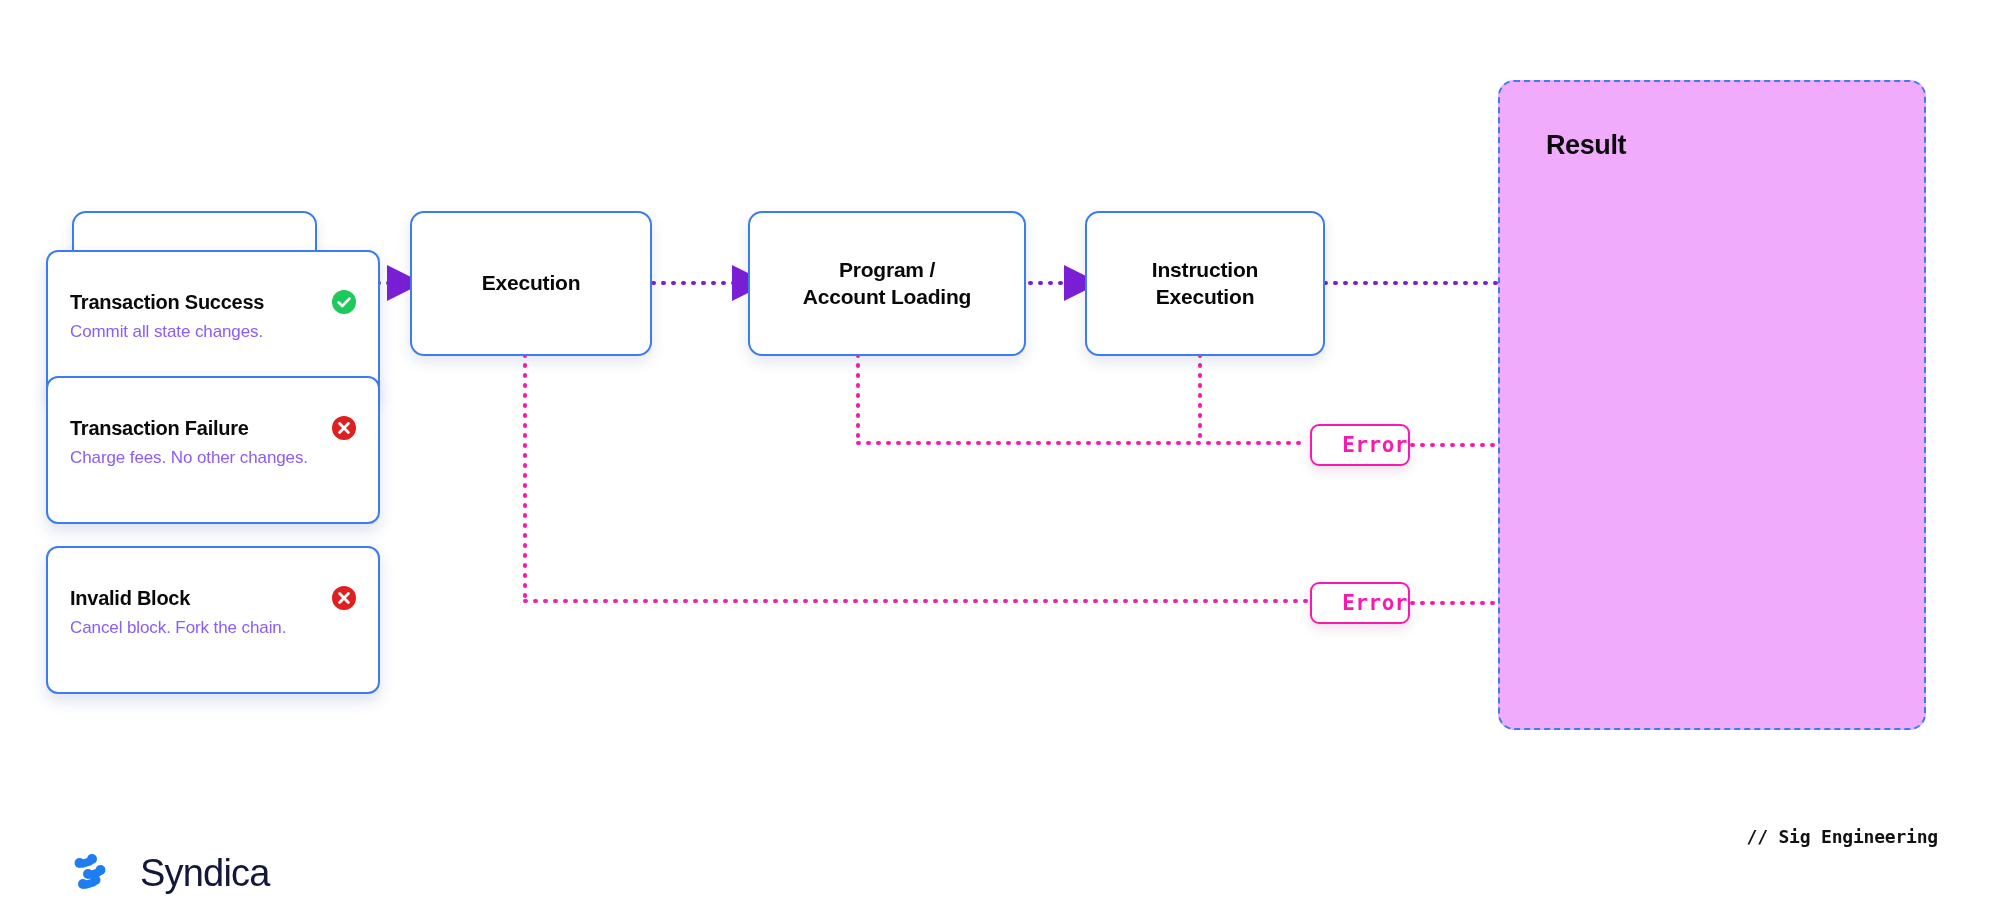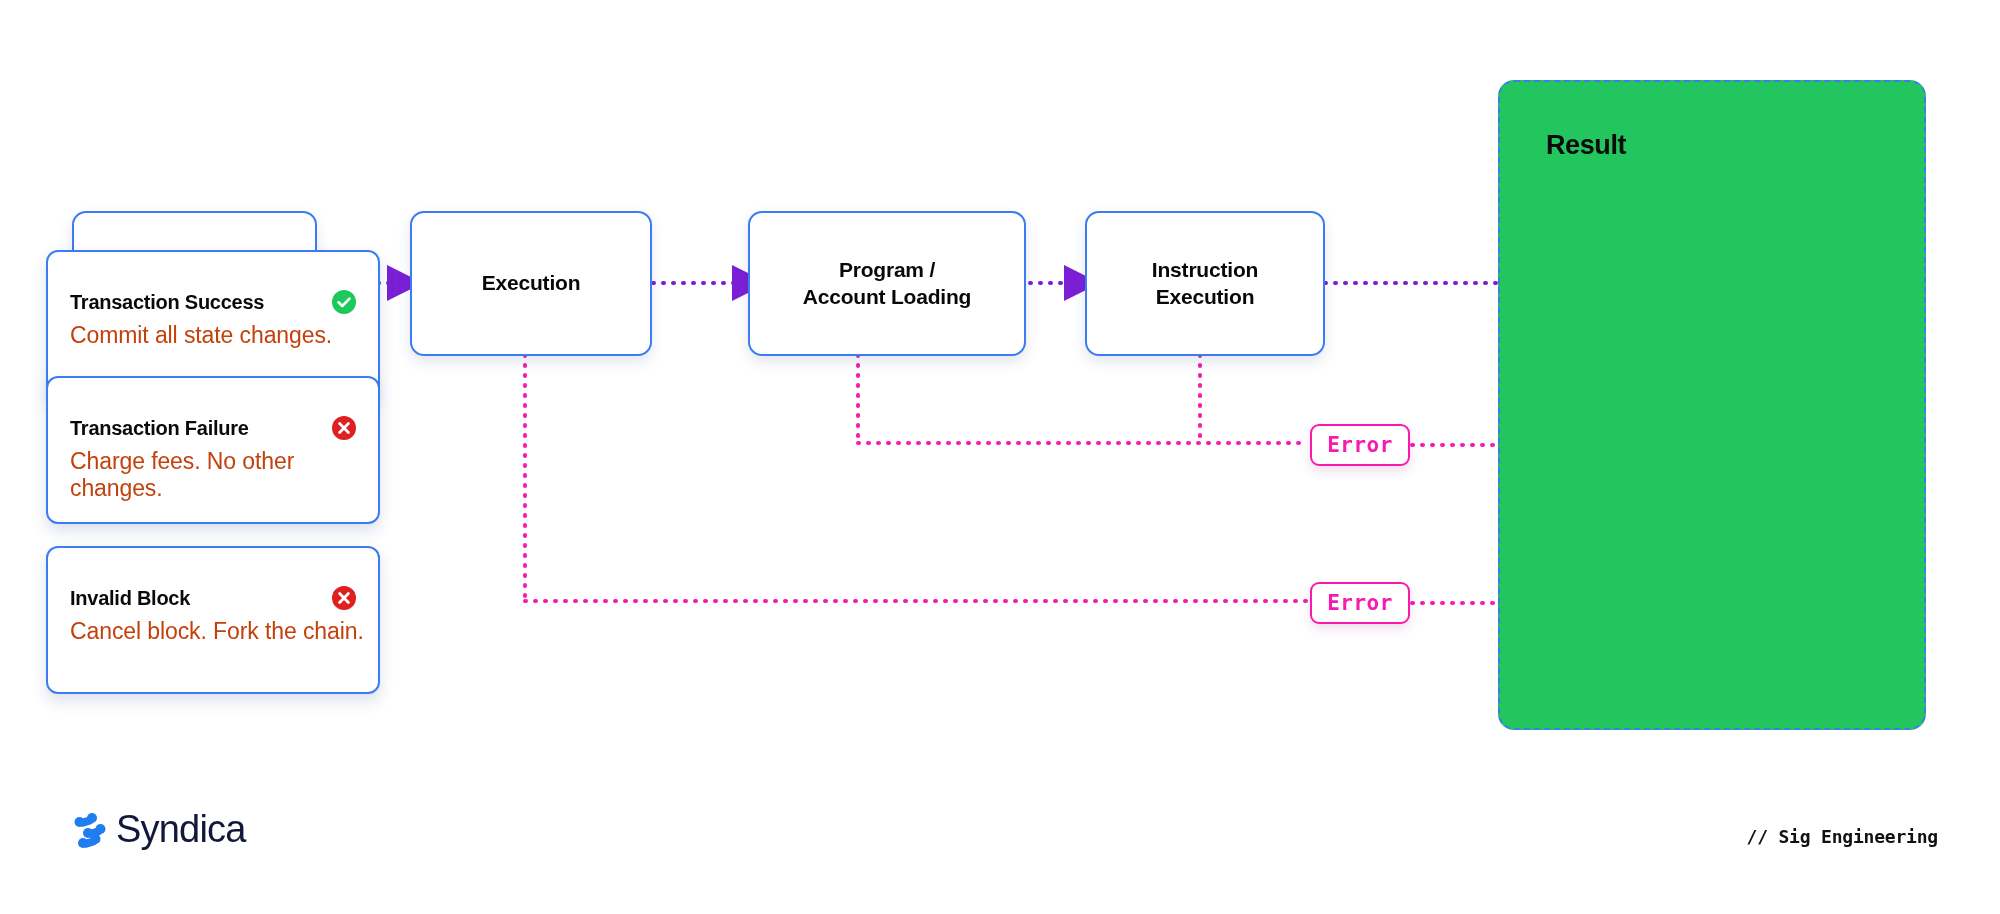--- a/index.html
+++ b/index.html
@@ -51,21 +51,21 @@
   
   #result-panel {
     position: absolute;
     box-sizing: border-box;
     left: 1498px;
     top: 80px;
     width: 428px;
     height: 650px;
     border: 2px dashed #3b7cf0;
     border-radius: 16px;
-    background: #22c55e;
+    background: #f0abfc;
     z-index: 2;
   }
   #result-title {
     position: absolute;
     left: 46px;
     top: 48px;
     font-size: 27px;
     font-weight: 700;
     color: #0a0a0a;
     letter-spacing: -0.4px;
@@ -99,22 +99,22 @@
   .card-title {
     font-size: 20px;
     font-weight: 700;
     color: #0a0a0a;
     letter-spacing: -0.25px;
   }
   .card-sub {
     position: absolute;
     left: 22px;
     top: 70px;
-    font-size: 23px;
-    color: #c2410c;
+    font-size: 17px;
+    color: #8b5cf6;
     letter-spacing: -0.1px;
   }
 
   .status-icon {
     width: 24px;
     height: 24px;
     border-radius: 50%;
     display: flex;
     align-items: center;
     justify-content: center;
@@ -129,41 +129,41 @@
     position: absolute;
     box-sizing: border-box;
     width: 100px;
     height: 42px;
     border: 2px solid #f81ab0;
     border-radius: 9px;
     background: #ffffff;
     box-shadow: 0 5px 11px rgba(150,30,110,0.14);
     display: flex;
     align-items: center;
-    justify-content: center;
+    justify-content: flex-end;
     z-index: 5;
   }
   .error-badge span {
     font-family: "DejaVu Sans Mono", monospace;
     font-size: 21px;
     font-weight: 700;
     color: #f81ab0;
     letter-spacing: 0.5px;
   }
   #error-badge-0 { left: 1310px; top: 424px; }
   #error-badge-1 { left: 1310px; top: 582px; }
 
   
   #logo {
     position: absolute;
     left: 72px;
-    top: 808px;
-    display: flex;
-    align-items: flex-end;
-    gap: 4px;
+    top: 852px;
+    display: flex;
+    align-items: flex-start;
+    gap: 28px;
   }
   #logo-mark { width: 40px; height: 40px; display: block; }
   #logo-text {
     font-size: 38px;
     font-weight: 500;
     color: #11183a;
     letter-spacing: -0.8px;
   }
   #footer-note {
     position: absolute;

